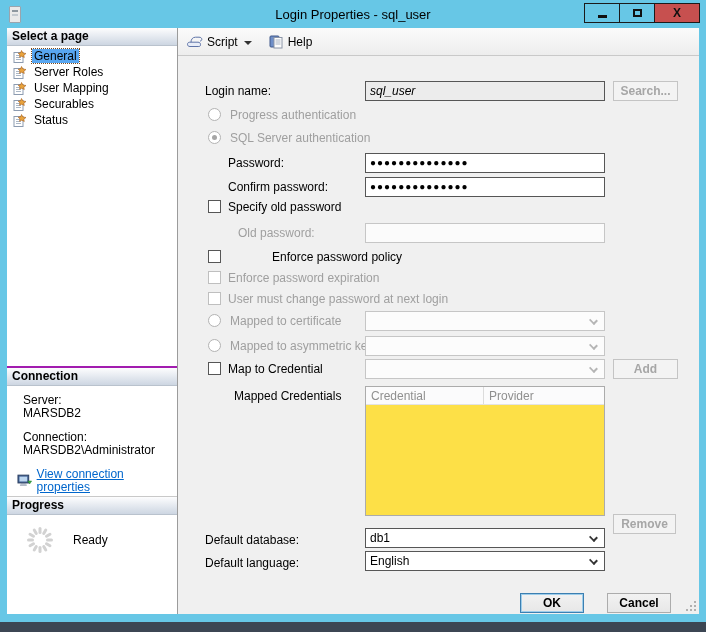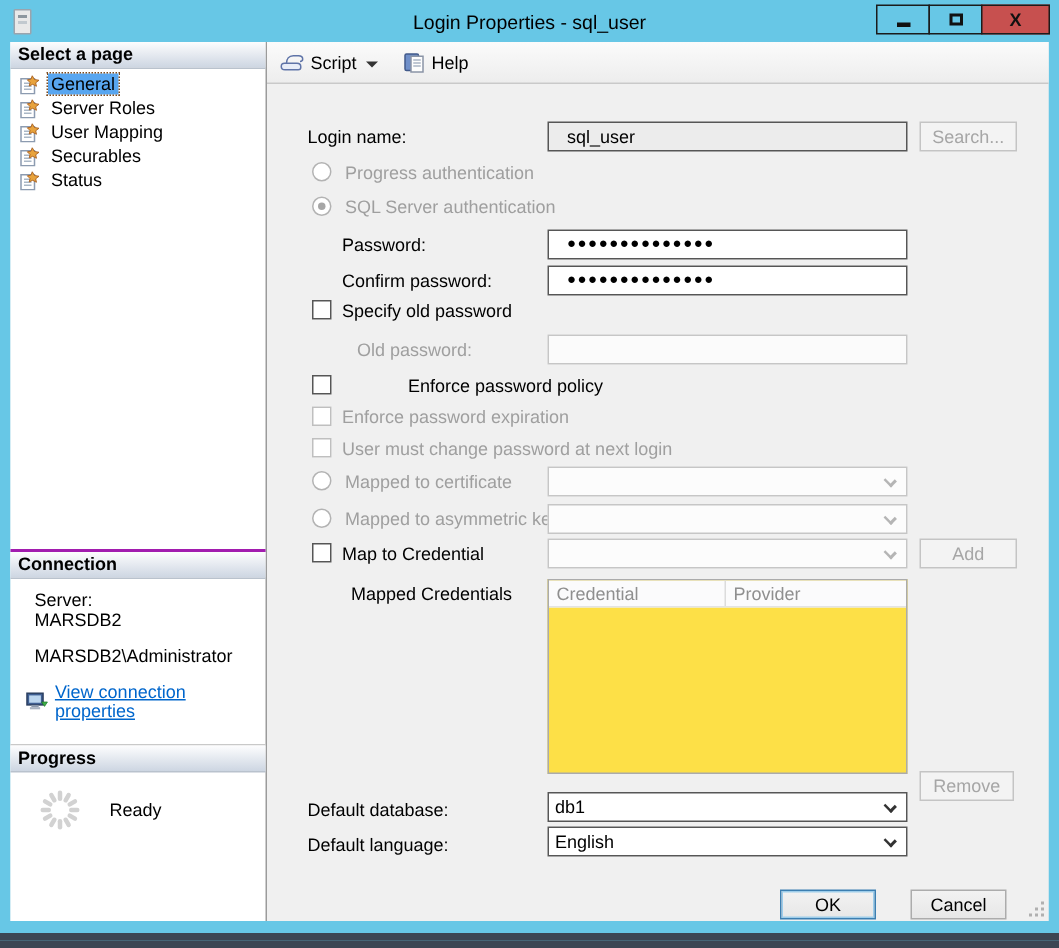--- a/index.html
+++ b/index.html
@@ -46,31 +46,31 @@
   .main { position:relative; flex:1; background:#f0f0f0; }
   .toolbar { height:28px; display:flex; align-items:center; padding-left:8px; background:linear-gradient(#fbfbfb,#ededed); border-bottom:1px solid #c9c9c9; }
   .tool-item { display:flex; align-items:center; margin-right:10px; }
   .tool-item .t-lbl { margin:4px 4px; }
   .drop-arrow { width:0; height:0; border-left:4px solid transparent; border-right:4px solid transparent; border-top:4px solid #333; margin:2px 6px 0 2px; }
 
   .abs { position:absolute; }
   .label { white-space:nowrap; }
   .dis { color:#9f9f9f; }
 
-  .tbox { position:absolute; height:20px; background:#fff; border:1px solid #565656; padding:2px 12px; font-size:12px; display:flex; align-items:center; }
+  .tbox { position:absolute; height:20px; background:#fff; border:1px solid #565656; padding:2px 4px; font-size:12px; display:flex; align-items:center;font-style:italic; }
   .tbox.ro { background:#ececec; }
   .tbox.dis { background:#fbfbfb; border-color:#c6c6c6; }
   .pwd { letter-spacing:1px; font-size:10px; line-height:10px; }
 
   .combo { position:absolute; height:20px; background:#fff; border:1px solid #565656; display:flex; align-items:center; padding-left:4px; }
   .combo .chev { position:absolute; right:7px; top:5px; width:7px; height:7px; border-right:2px solid #333; border-bottom:2px solid #333; transform:rotate(45deg) scale(1,.8); }
   .combo.dis { background:#fcfcfc; border-color:#c6c6c6; }
   .combo.dis .chev { border-color:#b5b5b5; }
 
-  .btn { position:absolute; height:20px; background:linear-gradient(#f2f2f2,#e7e7e7); border:1px solid #acacac; font-size:12px; display:flex; align-items:center; justify-content:center; font-family:"Liberation Sans",sans-serif; }
+  .btn { position:absolute; height:20px; background:linear-gradient(#f2f2f2,#e7e7e7); border:1px solid #acacac; font-size:12px; display:flex; align-items:center; justify-content:center; font-family:"Liberation Sans",sans-serif;font-weight:bold; }
   .btn.dis { background:#f3f3f3; border-color:#c4c4c4; color:#a6a6a6; }
   .btn.focus { border:1px solid #3c7fb1; box-shadow:inset 0 0 0 1px #9ecdea; }
 
   .check { position:absolute; width:13px; height:13px; background:#fff; border:1px solid #565656; }
   .check.dis { border-color:#bfbfbf; }
   .radio { position:absolute; width:13px; height:13px; border-radius:50%; background:#fff; border:1px solid #b3b3b3; }
   .radio.on::after { content:""; position:absolute; left:3px; top:3px; width:5px; height:5px; border-radius:50%; background:#a6a6a6; }
 
   .cred-table { position:absolute; left:187px; top:358px; width:240px; height:130px; background:#fde047; border:1px solid #ababab; }
   .cred-head { display:flex; height:18px; background:#fbfbfc; border-bottom:1px solid #e3e3e3; color:#8f8f8f; }
@@ -165,20 +165,21 @@
       </div>
 
       <div class="side-sec2">
         <div class="side-header">Connection</div>
         <div class="conn-body">
           <div class="conn-block">
             <div>Server:</div>
             <div>MARSDB2</div>
           </div>
           <div class="conn-block">
+            <div>Connection:</div>
             <div>MARSDB2\Administrator</div>
           </div>
           <div class="link-row">
             <svg width="16" height="14" viewBox="0 0 16 14">
                 <rect x="1" y="1" width="11" height="8" fill="#3f5f93" stroke="#2b3f60"></rect>
                 <rect x="2.5" y="2.5" width="8" height="5" fill="#bcd6ef"></rect>
                 <rect x="4" y="9" width="5" height="1.5" fill="#8b98ab"></rect>
                 <rect x="3" y="10.5" width="7" height="1.5" fill="#aab4c2"></rect>
                 <path d="M11 7 l4 0 -2 3 z" fill="#3fae49" stroke="#1e7d28" stroke-width="0.5"></path>
               </svg>

